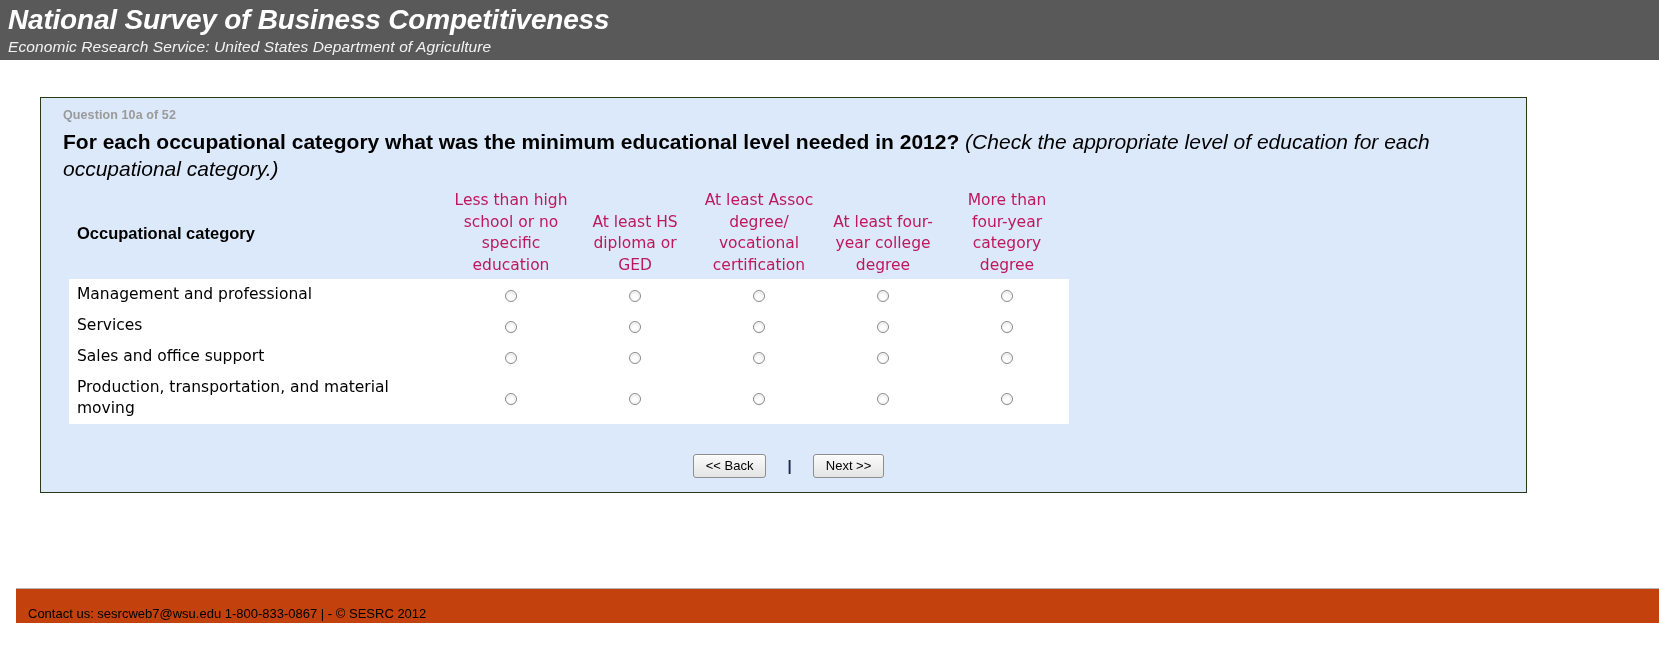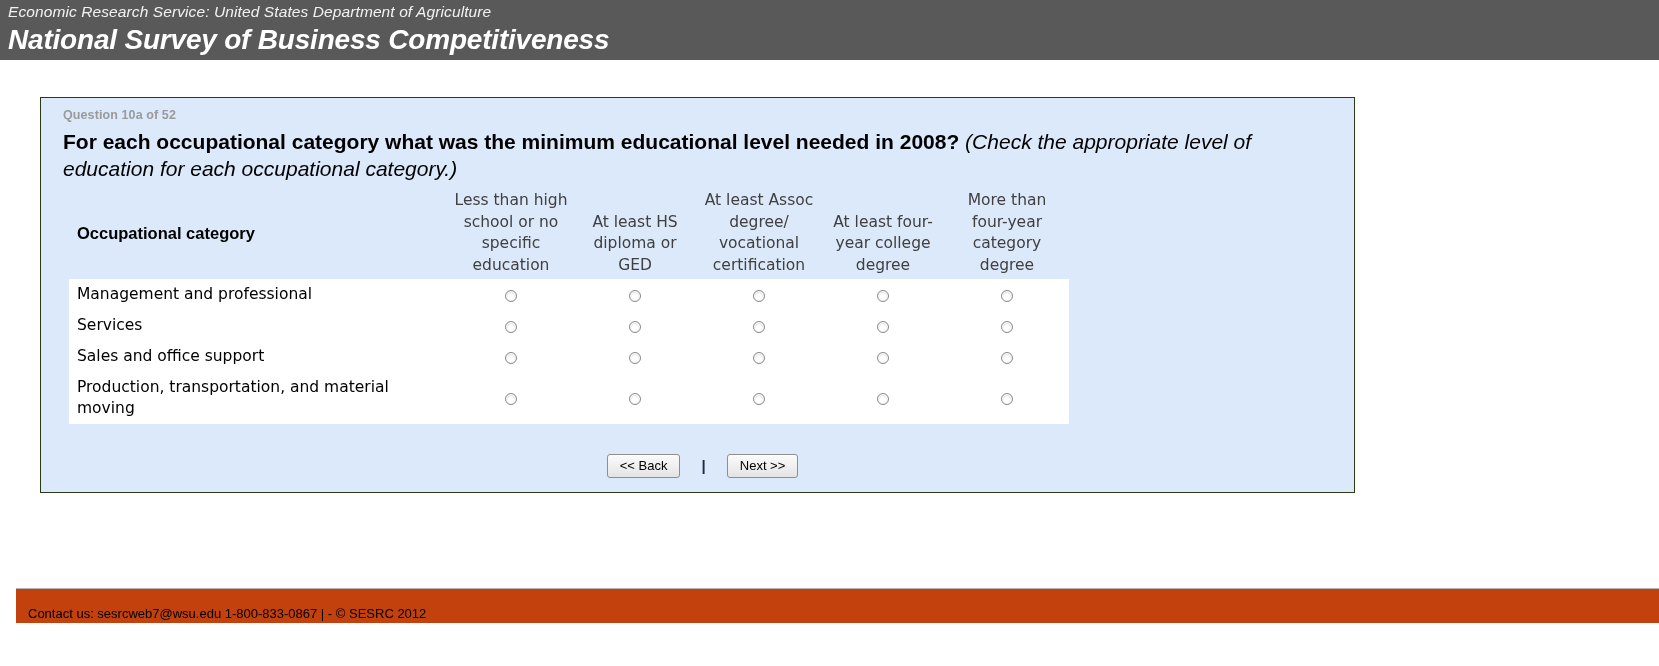--- a/index.html
+++ b/index.html
@@ -46,21 +46,21 @@
     padding: 0;
     background: #ffffff;
     height: 528px;
     position: relative;
   }
 
   #question-panel {
     position: absolute;
     left: 40px;
     top: 37px;
-    width: 1315px;
+    width: 1487px;
     background: #dce9fa;
     border: 1px solid #2b3a16;
     padding: 10px 20px 14px 20px;
   }
 
   #question-number {
     font-family: "Liberation Sans", sans-serif;
     font-weight: bold;
     font-size: 12.5px;
     color: #9a9a9a;
@@ -97,21 +97,21 @@
     color: #000;
     padding: 4px 8px 4px 8px;
     width: 380px;
   }
   #response-grid th.col-header {
     text-align: center;
     vertical-align: bottom;
     font-family: "DejaVu Sans", sans-serif;
     font-weight: normal;
     font-size: 15.5px;
-    color: #404040;
+    color: #be185d;
     line-height: 21.5px;
     padding: 2px 4px 3px 4px;
     width: 124px;
   }
   #response-grid td.cat-cell {
     font-family: "DejaVu Sans", sans-serif;
     font-size: 15.5px;
     color: #000;
     padding: 5px 8px 5px 8px;
     line-height: 21px;
@@ -179,32 +179,32 @@
     font-family: "Liberation Sans", sans-serif;
     font-size: 13px;
     color: #000000;
     line-height: 16.5px;
   }
 </style>
 </head>
 <body>
 
 <div id="site-header">
+  <div id="survey-title">National Survey of Business Competitiveness</div>
   <div id="agency-line">Economic Research Service: United States Department of Agriculture</div>
-  <div id="survey-title">National Survey of Business Competitiveness</div>
 </div>
 
 <div id="content-area">
 
   <div id="question-panel">
 
     <div id="question-number">Question 10a of 52</div>
 
     <div id="question-text">
-      <span class="q-main">For each occupational category what was the minimum educational level needed in 2008?</span>
+      <span class="q-main">For each occupational category what was the minimum educational level needed in 2012?</span>
       <span class="q-hint">(Check the appropriate level of education for each occupational category.)</span>
     </div>
 
     <table id="response-grid">
       <thead>
         <tr>
           <th class="cat-header">Occupational category</th>
           <th class="col-header">Less than high school or no specific education</th>
           <th class="col-header">At least HS diploma or GED</th>
           <th class="col-header">At least Assoc degree/ vocational certification</th>

